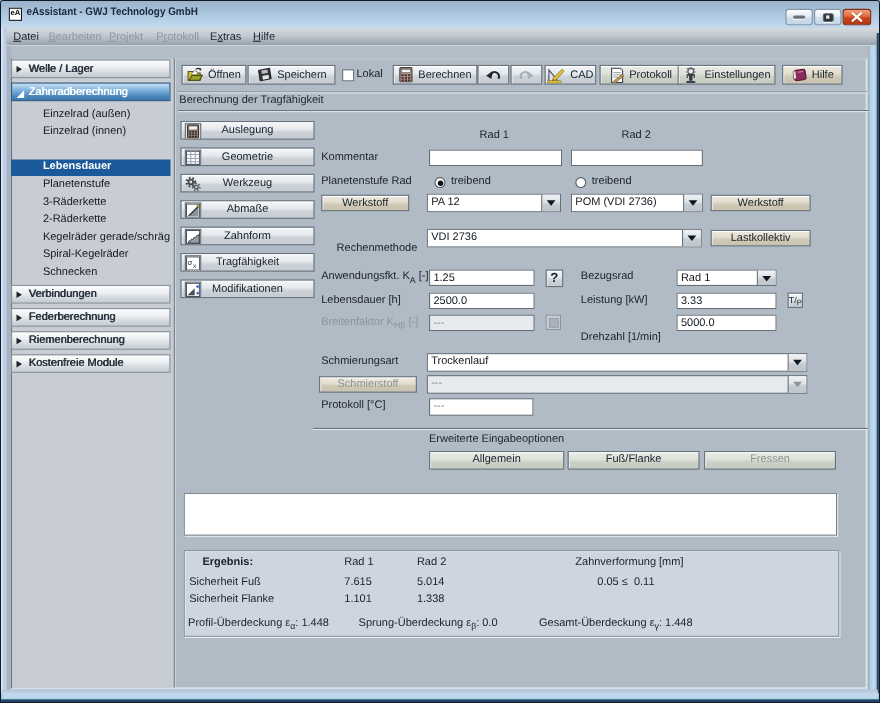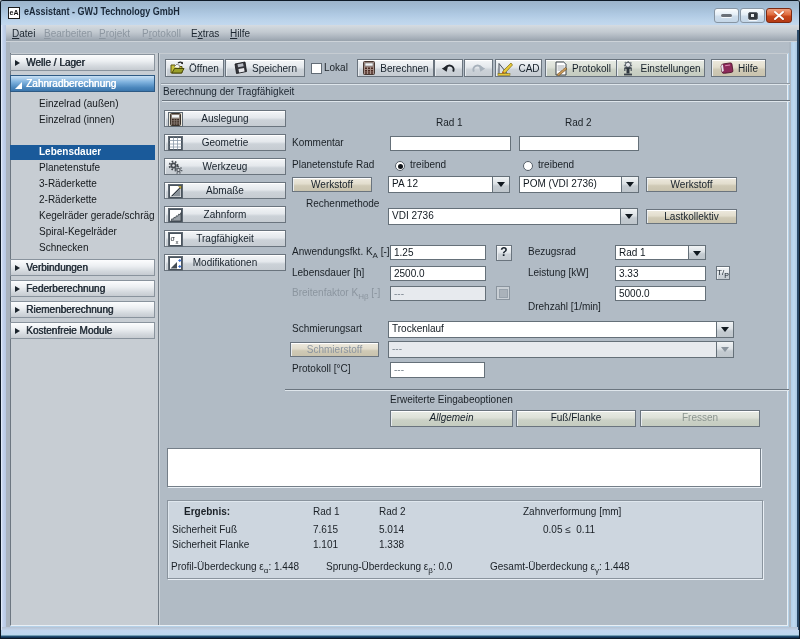--- a/index.html
+++ b/index.html
@@ -302,21 +302,21 @@
 <div class="lab" style="left:292px;top:159px;">Planetenstufe Rad</div>
 <div class="abs" style="left:395px;top:161px;width:8px;height:8px;border-radius:50%;background:#fff;border:1px solid #555f69;"></div>
 <div class="abs" style="left:397.5px;top:163.5px;width:5px;height:5px;border-radius:50%;background:#10141a;"></div>
 <div class="lab" style="left:410px;top:159px;">treibend</div>
 <div class="abs" style="left:523px;top:161px;width:8px;height:8px;border-radius:50%;background:#fff;border:1px solid #555f69;"></div>
 <div class="lab" style="left:538px;top:159px;">treibend</div>
 <div class="btn warm" style="left:292px;top:177px;width:78px;height:13px;line-height:13px;">Werkstoff</div>
 <div class="field dd" style="left:388px;top:176px;width:114px;height:14px;">PA 12<span class="arr"></span></div>
 <div class="field dd" style="left:519px;top:176px;width:112px;height:14px;">POM (VDI 2736)<span class="arr"></span></div>
 <div class="btn warm" style="left:646px;top:177px;width:89px;height:13px;line-height:13px;">Werkstoff</div>
-<div class="lab" style="left:292px;top:198px;padding-left:14px;">Rechenmethode</div>
+<div class="lab" style="left:292px;top:220px;padding-left:14px;">Rechenmethode</div>
 <div class="field dd" style="left:388px;top:208px;width:242px;height:14px;">VDI 2736<span class="arr"></span></div>
 <div class="btn warm" style="left:646px;top:209px;width:89px;height:13px;line-height:13px;">Lastkollektiv</div>
 <div class="lab" style="left:292px;top:246px;">Anwendungsfkt. K<sub>A</sub> [-]</div>
 <div class="field" style="left:390px;top:245px;width:88px;height:12px;">1.25</div>
 <div class="btn" style="left:496px;top:245px;width:14px;height:14px;font-weight:bold;font-size:12px;line-height:13px;">?</div>
 <div class="lab" style="left:528px;top:246px;">Bezugsrad</div>
 <div class="field dd" style="left:615px;top:245px;width:83px;height:12px;">Rad 1<span class="arr"></span></div>
 <div class="lab" style="left:292px;top:267px;">Lebensdauer [h]</div>
 <div class="field" style="left:390px;top:266px;width:88px;height:12px;">2500.0</div>
 <div class="lab" style="left:528px;top:267px;">Leistung [kW]</div>
@@ -331,21 +331,21 @@
     </div>
 <div class="lab" style="left:292px;top:323px;">Schmierungsart</div>
 <div class="field dd" style="left:388px;top:321px;width:338px;height:14px;">Trockenlauf<span class="arr"></span></div>
 <div class="btn warm" style="left:290px;top:342px;width:87px;height:13px;line-height:13px;color:#8b959f;">Schmierstoff</div>
 <div class="field dd ddis fieldd" style="left:388px;top:341px;width:338px;height:14px;">---<span class="arr"></span></div>
 <div class="lab" style="left:292px;top:363px;">Protokoll [°C]</div>
 <div class="field" style="left:390px;top:362px;width:87px;height:13px;color:#7a858f;">---</div>
 <div class="sep" style="left:285px;top:389px;width:504px;"></div>
 <div class="sepw" style="left:285px;top:390px;width:504px;"></div>
 <div class="lab" style="left:390px;top:394px;">Erweiterte Eingabeoptionen</div>
-<div class="btn grn" style="left:390px;top:410px;width:121px;height:15px;line-height:14px;font-style:italic;">Allgemein</div>
+<div class="btn grn" style="left:390px;top:410px;width:121px;height:15px;line-height:14px;">Allgemein</div>
 <div class="btn grn" style="left:516px;top:410px;width:118px;height:15px;line-height:14px;">Fuß/Flanke</div>
 <div class="btn grn" style="left:640px;top:410px;width:118px;height:15px;line-height:14px;color:#8b958f;">Fressen</div>
 
 <div id="whitebox"></div>
 
 <div id="resultpanel">
 <div class="lab" style="left:4px;top:5px;font-weight:bold;margin-left:12px;">Ergebnis:</div>
 <div class="lab" style="left:145px;top:5px;">Rad 1</div>
 <div class="lab" style="left:211px;top:5px;">Rad 2</div>
 <div class="lab" style="left:355px;top:5px;">Zahnverformung [mm]</div>

